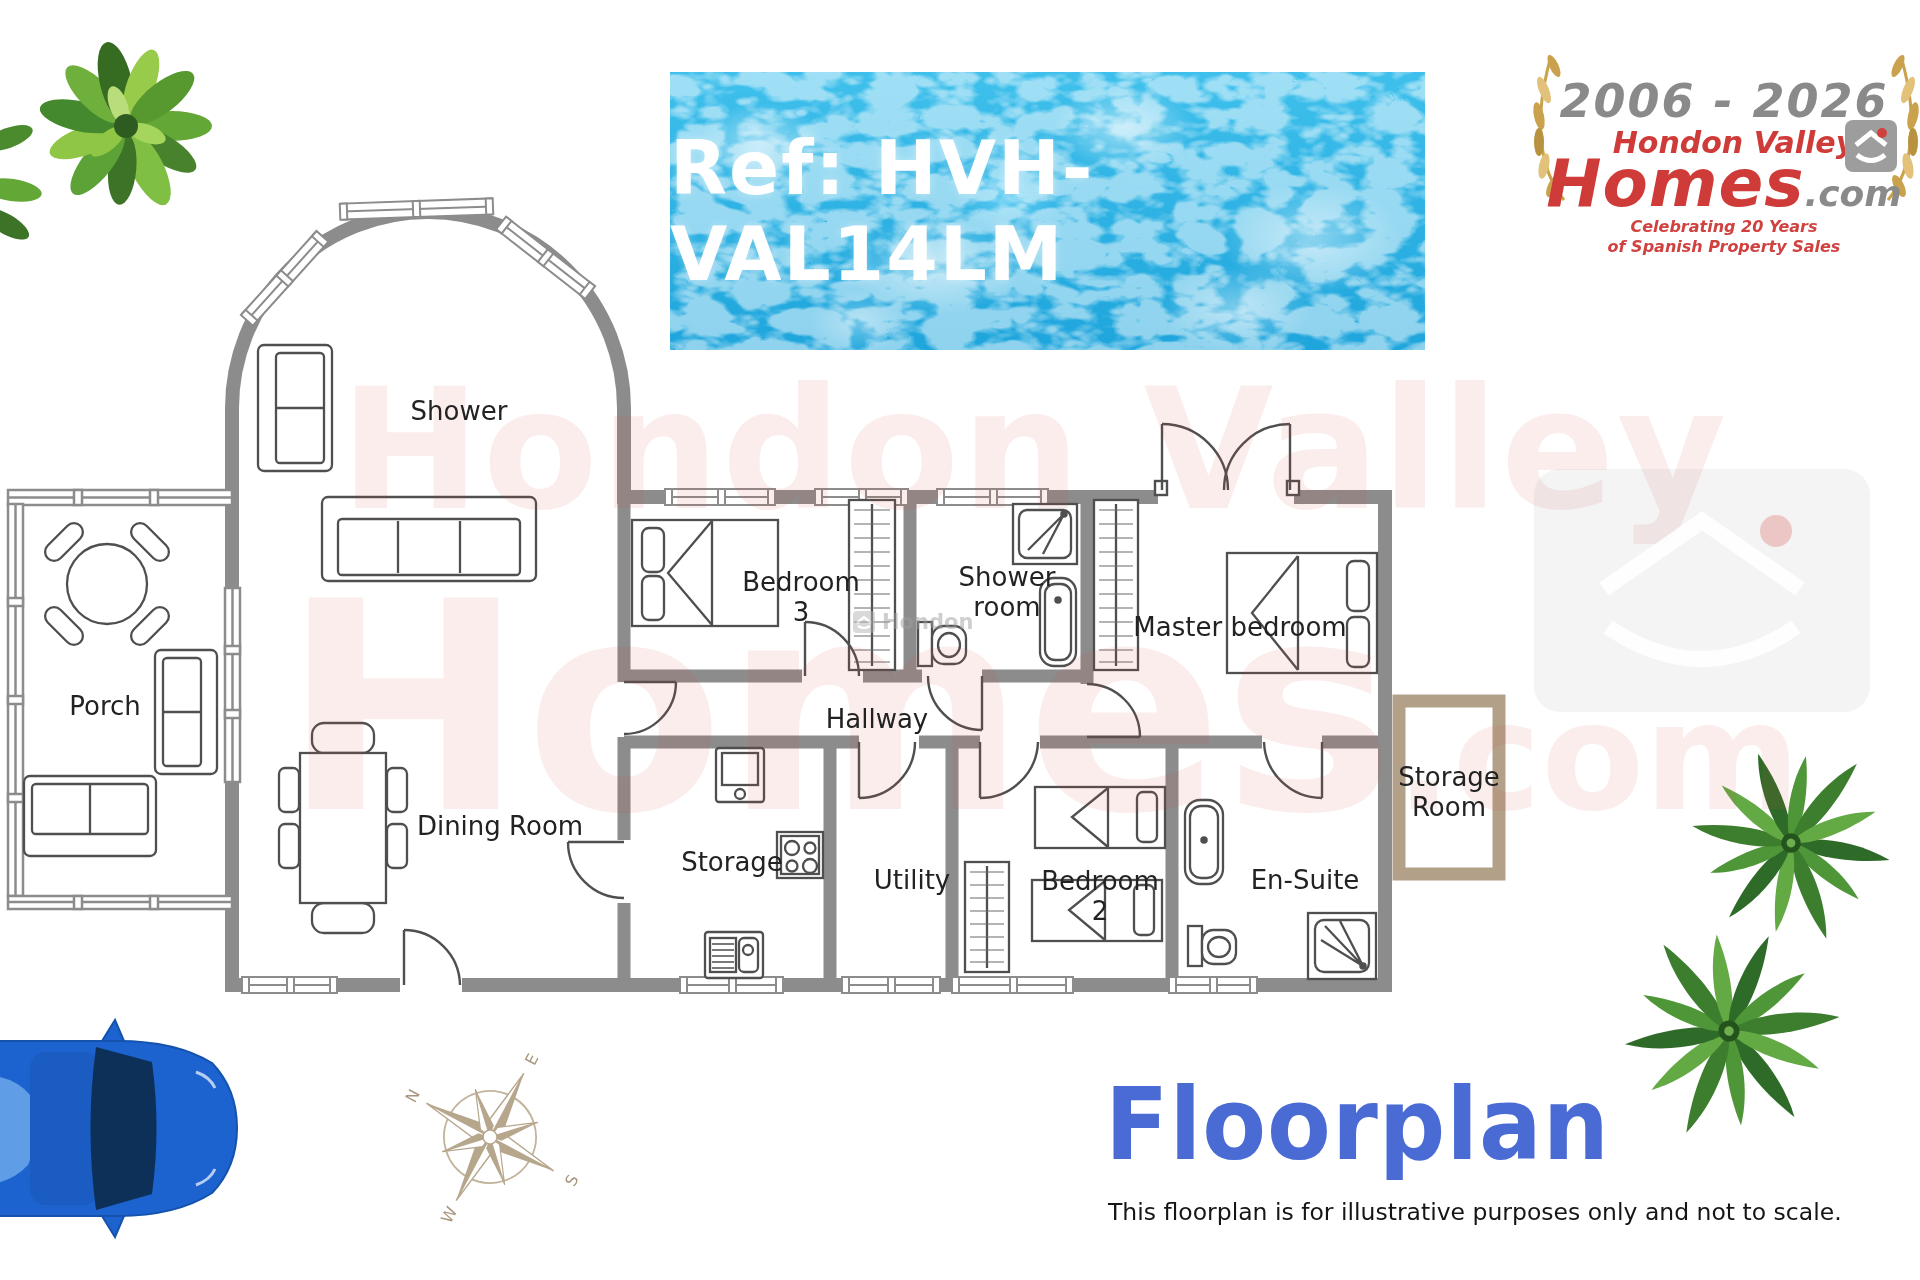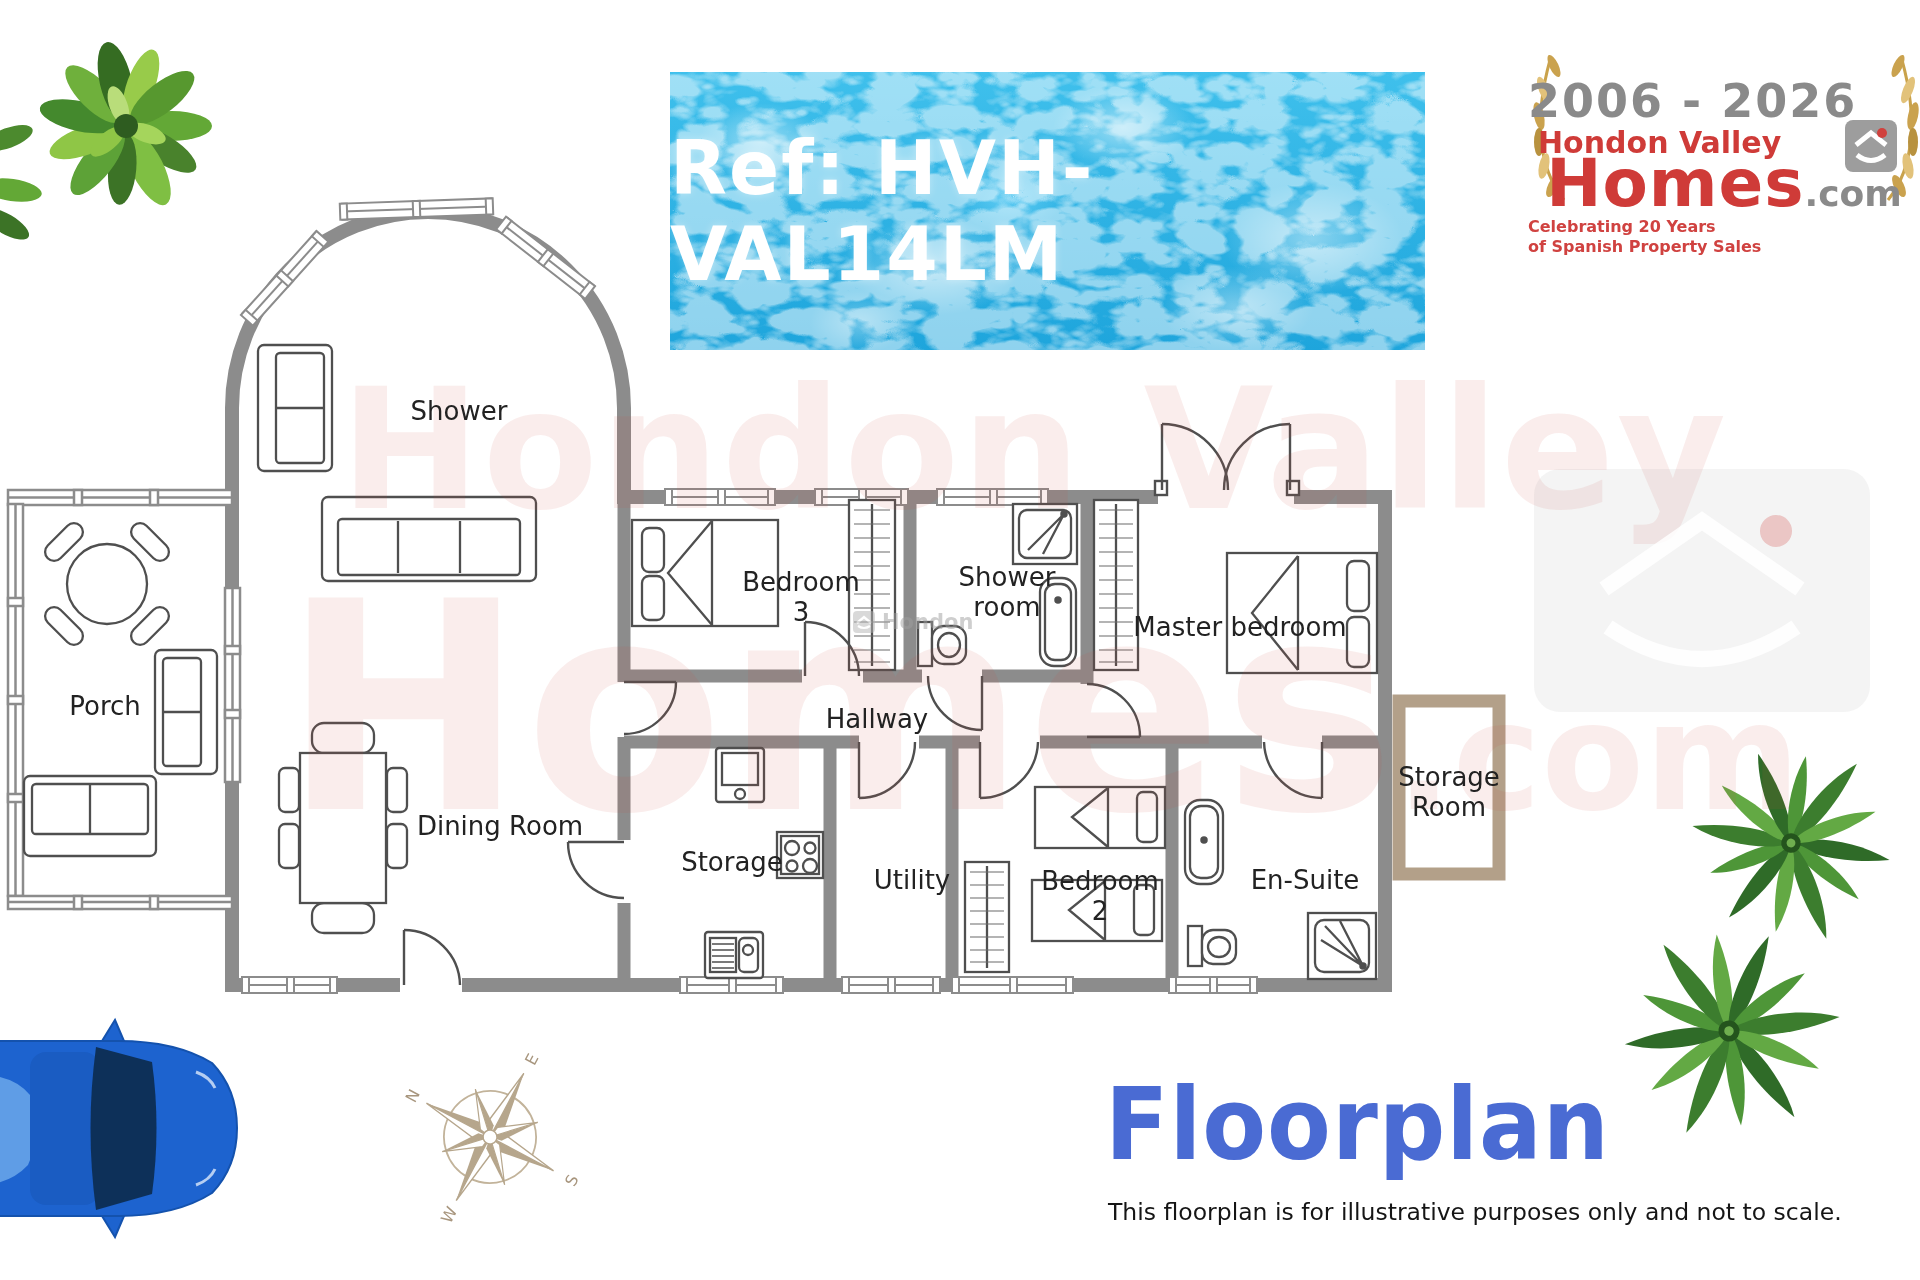--- a/index.html
+++ b/index.html
@@ -30,21 +30,21 @@
       radial-gradient(130px 80px at 85% 60%, rgba(255,255,255,.45), rgba(255,255,255,0) 70%),
       radial-gradient(80px 50px at 45% 45%, rgba(140,225,255,.55), rgba(255,255,255,0) 70%),
       radial-gradient(110px 60px at 75% 85%, rgba(255,255,255,.40), rgba(255,255,255,0) 70%),
       radial-gradient(70px 45px at 25% 90%, rgba(255,255,255,.35), rgba(255,255,255,0) 70%),
       linear-gradient(180deg,#3fc0ec,#1ea5dc);}
   .banner .caustic{position:absolute;inset:0;mix-blend-mode:screen;opacity:.5;}
   .banner .ref{position:absolute;inset:0;display:flex;align-items:center;justify-content:center;
     color:#fff;font-size:74px;font-weight:800;letter-spacing:2px;
     text-shadow:0 0 8px rgba(255,255,255,.35);border-radius:14px;}
   
-  .logo{position:absolute;left:1528px;top:76px;width:392px;z-index:3;text-align:left;}
+  .logo{position:absolute;left:1528px;top:76px;width:392px;z-index:3;text-align:center;font-style:italic;}
   .logo .years{font-size:46px;font-weight:700;color:#8a8a8a;letter-spacing:2px;line-height:1.1;}
   .logo .brand{position:relative;margin-top:2px;}
   .logo .name-top{font-size:30px;font-weight:700;color:#cf3b38;line-height:.95;
                   transform:translateX(10px);display:block;}
   .logo .name-row{display:flex;justify-content:center;align-items:baseline;margin-top:-6px;}
   .logo .name-main{font-size:66px;font-weight:800;color:#cf3b38;letter-spacing:1px;line-height:1;}
   .logo .name-tld{font-size:36px;font-weight:700;color:#8a8a8a;}
   .logo .house-icon{position:absolute;right:22px;top:-10px;}
   .logo .tag{font-size:16px;font-weight:700;color:#d04240;line-height:1.25;}
   .laurel{position:absolute;top:48px;z-index:3;}

